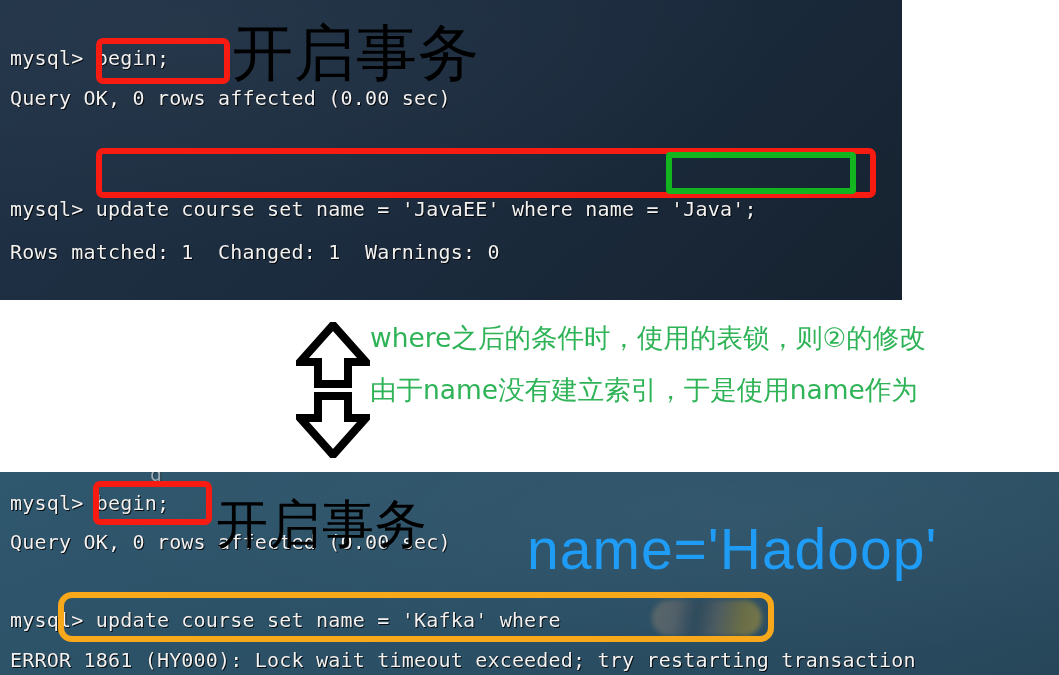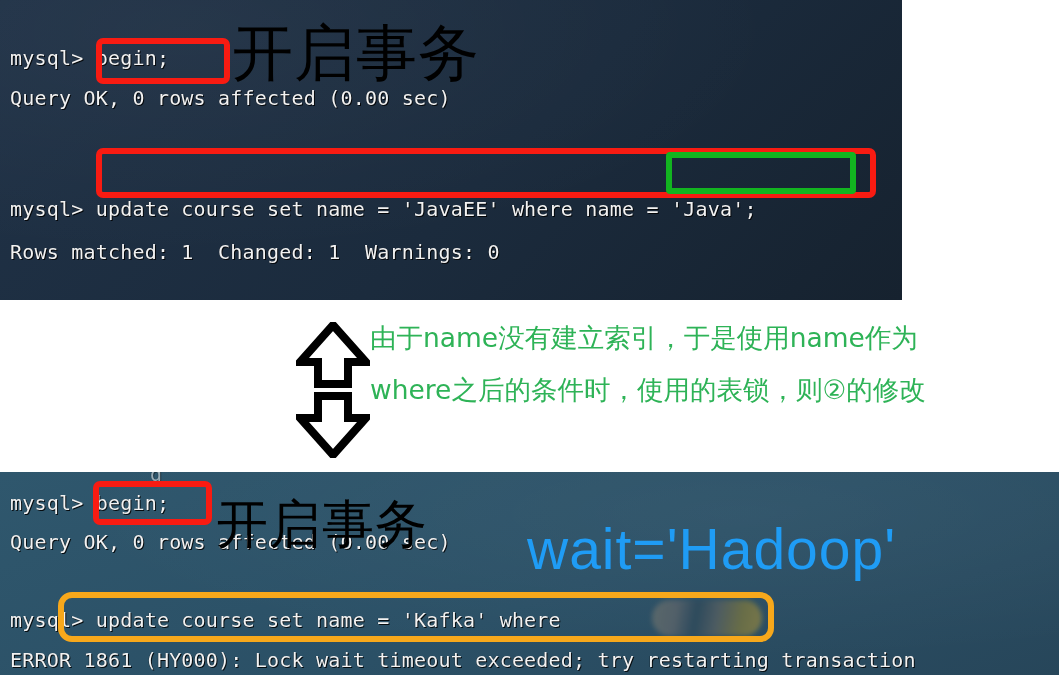--- a/index.html
+++ b/index.html
@@ -160,23 +160,23 @@
 
 <div class="anno-box box-red" style="left:96px;  top:38px;  width:134px; height:46px;"></div>
 <div class="anno-box box-red" style="left:96px;  top:148px; width:780px; height:50px;"></div>
 <div class="anno-box box-green" style="left:666px; top:152px; width:190px; height:42px;"></div>
 <div class="anno-box box-red" style="left:93px;  top:481px; width:119px; height:44px;"></div>
 <div class="anno-box box-orange" style="left:58px;  top:592px; width:716px; height:50px;"></div>
 
 <div id="label-begin-top" class="cn-red">开启事务</div>
 <div id="label-begin-bottom" class="cn-red">开启事务</div>
 
-<div id="label-hadoop">wait='Hadoop'</div>
+<div id="label-hadoop">name='Hadoop'</div>
 
 <svg id="double-arrow-icon" viewBox="0 0 74 136">
   <path d="M37 3 L70 40 L52 40 L52 62 L22 62 L22 40 L4 40 Z
            M37 133 L70 96 L52 96 L52 74 L22 74 L22 96 L4 96 Z" fill="#ffffff" stroke="#000000" stroke-width="8" stroke-linejoin="miter"></path>
 </svg>
 
 <div id="explanation">
+  <span class="exp-line">where之后的条件时，使用的表锁，则②的修改</span>
   <span class="exp-line">由于name没有建立索引，于是使用name作为</span>
-  <span class="exp-line">where之后的条件时，使用的表锁，则②的修改</span>
 </div>
 
 </body></html>

